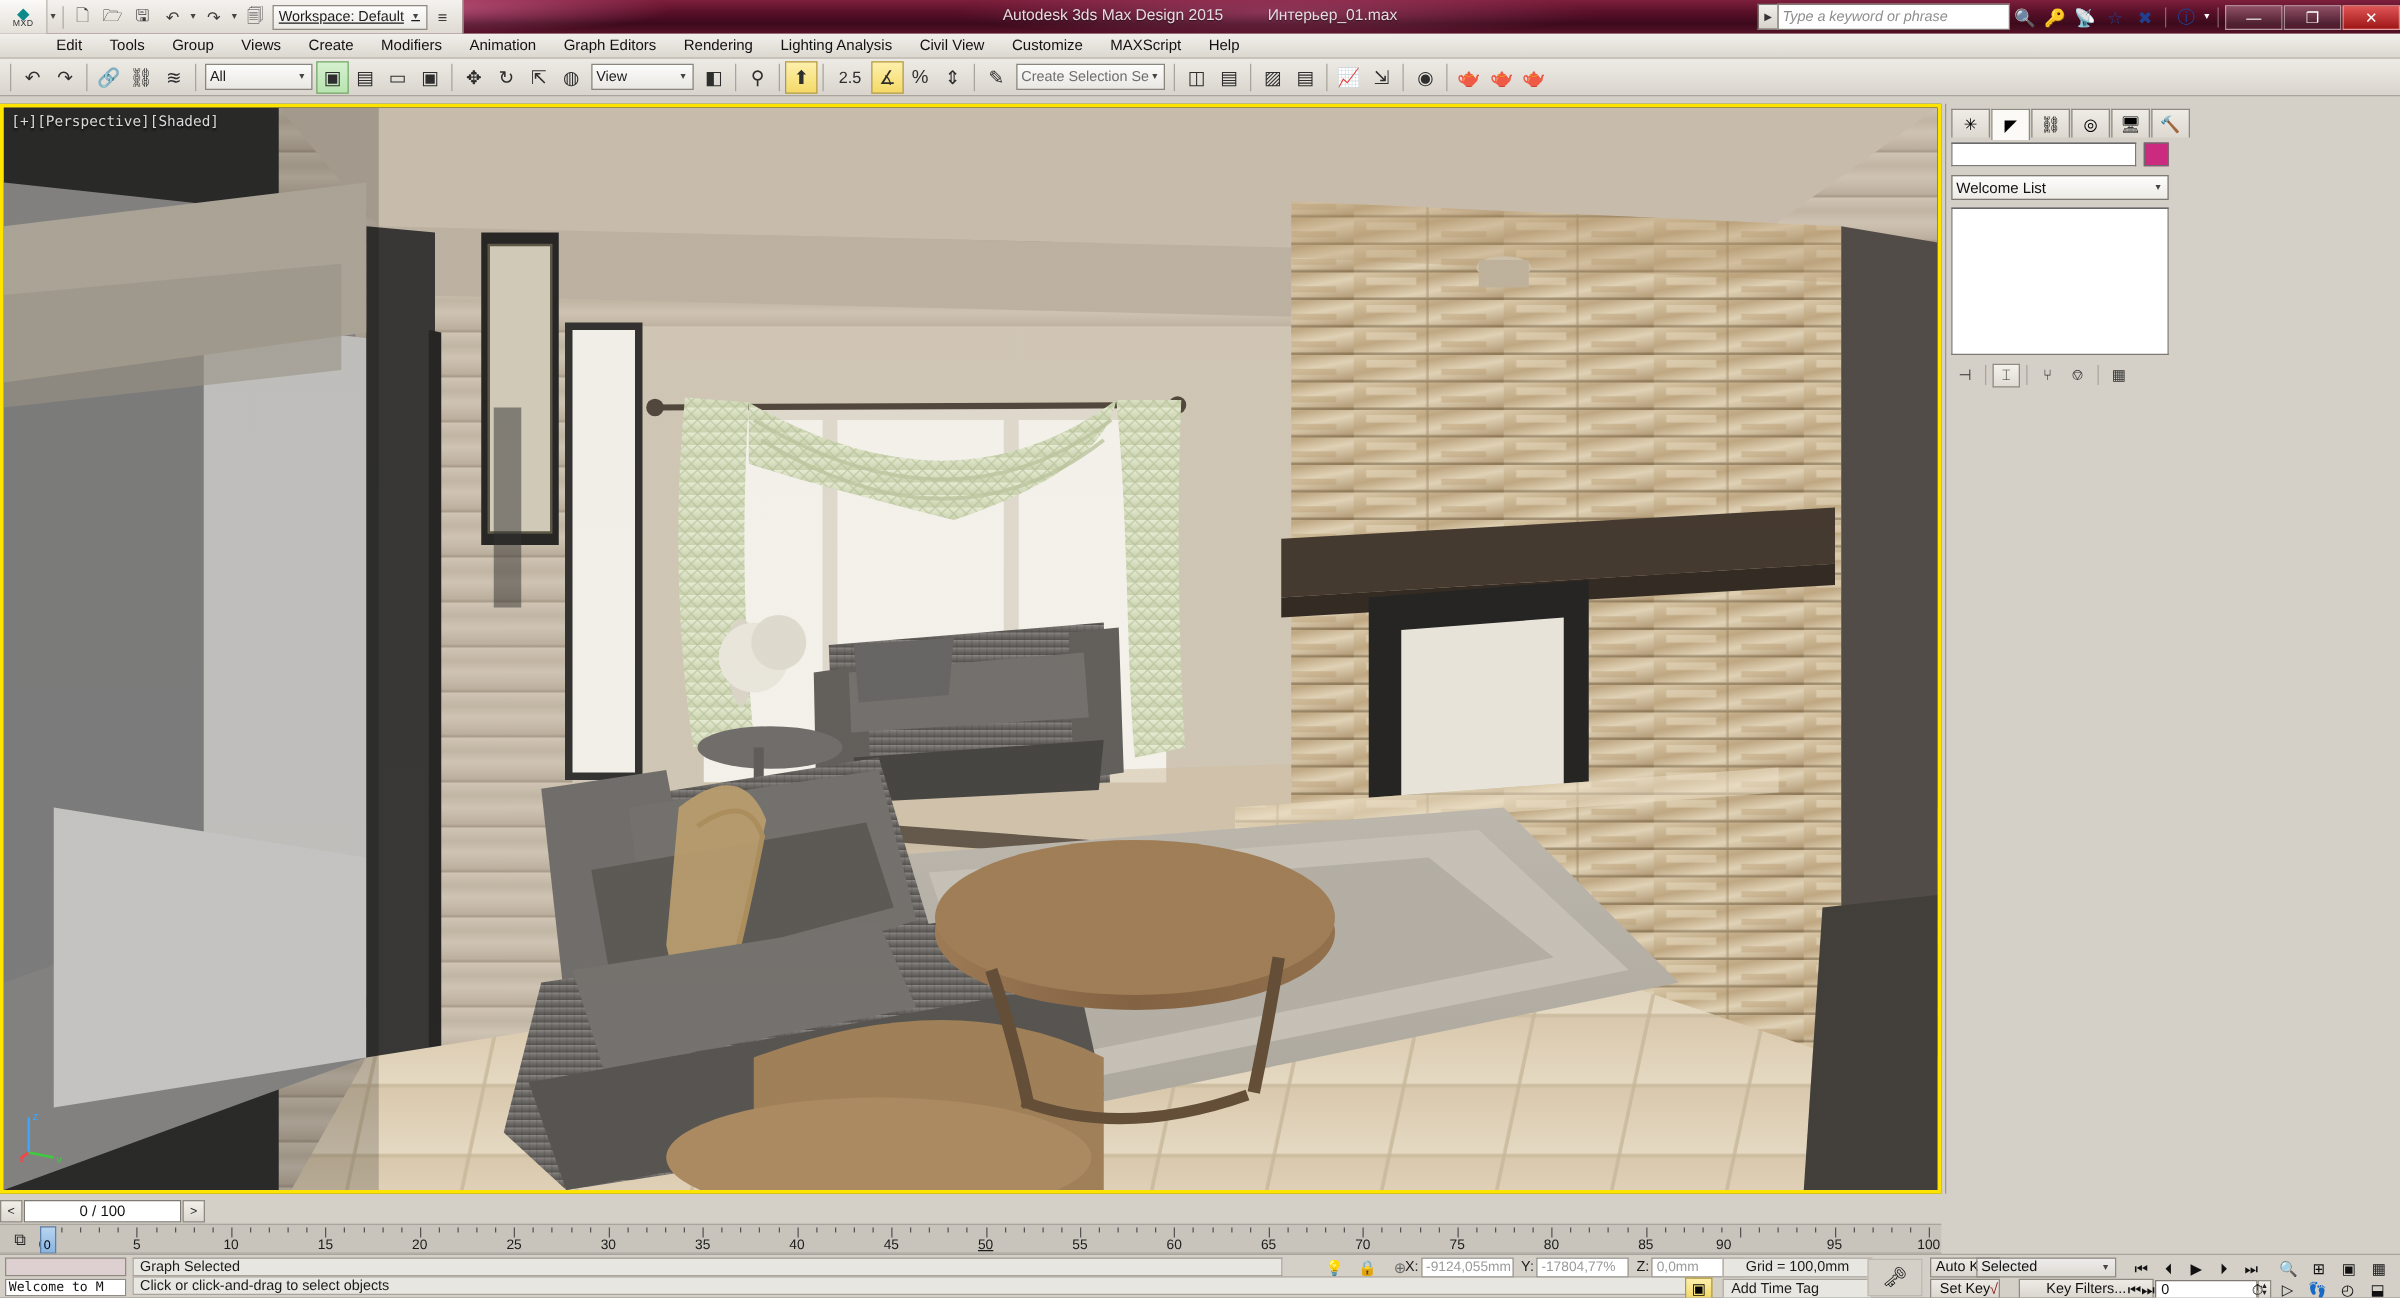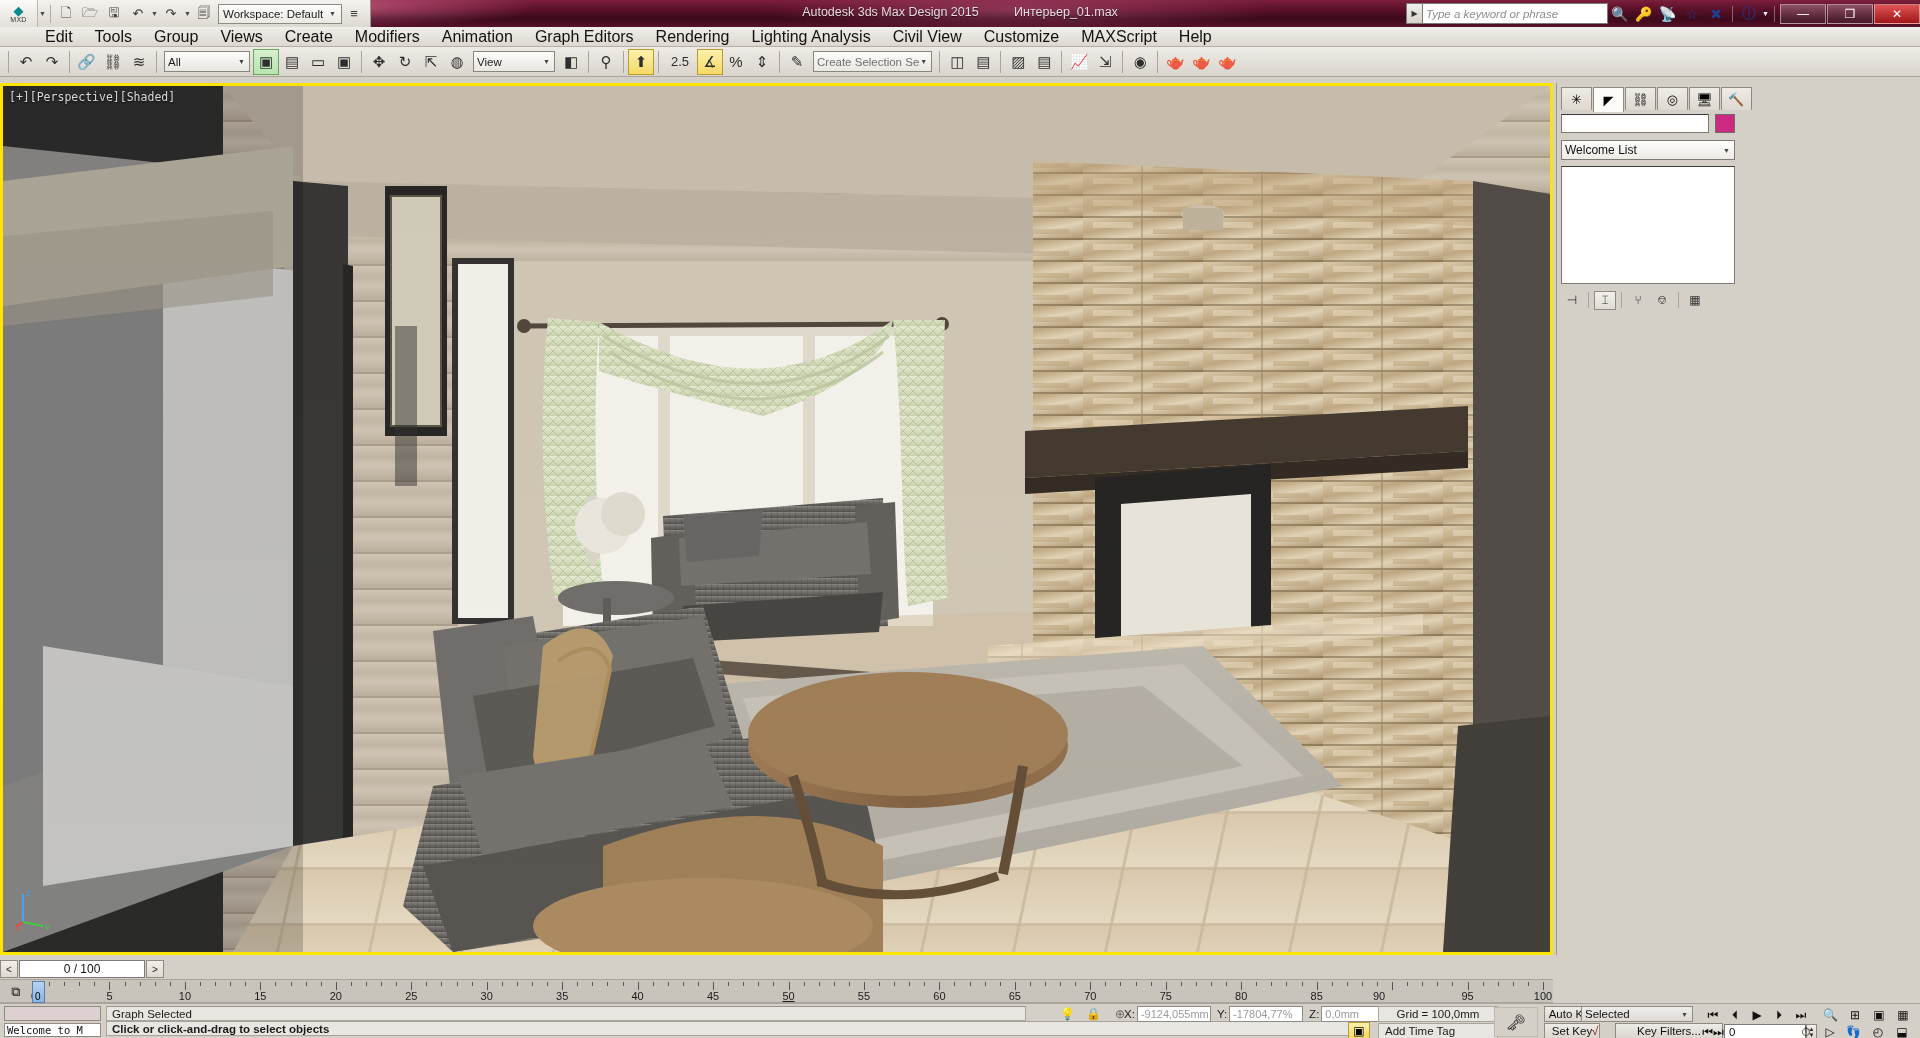--- a/index.html
+++ b/index.html
@@ -52,21 +52,21 @@
     display:flex; align-items:center; justify-content:center;
     font-size: 13px; color:#3a3a3a;
   }
   .qsep { width:1px; height:18px; background:#b0aba3; margin:0 3px; }
   .caret { font-size:7px; color:#444; width:9px; text-align:center; }
   .wsbox {
     height: 20px; min-width: 124px; padding: 0 4px;
     background: linear-gradient(180deg,#fdfdfd,#ebe9e4);
     border: 1px solid #8f8a82;
     display:flex; align-items:center; justify-content:space-between;
-    font-size: 11.5px; color:#1b1b1b; margin-left:2px;
+    font-size: 11.5px; color:#1b1b1b; margin-left:2px;text-decoration:underline;
   }
   .tb-title {
     position:absolute; left:0; right:0; top:5px; text-align:center;
     color:#e8dbe0; font-size:12.5px; z-index:4; pointer-events:none;
     text-shadow: 0 1px 1px rgba(0,0,0,.6);
   }
   .tb-title span { margin: 0 16px; }
   .tb-right {
     position:absolute; right:0; top:0; height:27px; display:flex; align-items:center; z-index:6;
   }
@@ -92,21 +92,21 @@
   }
   .wbtn.close { background: linear-gradient(180deg,#e05555,#9e1616); }
 
   
   .menubar {
     position:absolute; top:27px; left:0; width:1920px; height:20px;
     background: linear-gradient(180deg,#f1efeb,#dcd8d0);
     border-bottom:1px solid #b4afa7;
     display:flex; align-items:center; padding-left: 34px;
   }
-  .menuitem { padding: 0 11px; font-size:16px; color:#111; line-height:19px; }
+  .menuitem { padding: 0 11px; font-size:12px; color:#111; line-height:19px; }
 
   
   .toolbar {
     position:absolute; top:47px; left:0; width:1920px; height:30px;
     background: linear-gradient(180deg,#eeebe6,#d9d5cd);
     border-bottom:1px solid #a9a49c;
     display:flex; align-items:center; padding-left:4px;
   }
   .tbtn {
     width:26px; height:26px; margin:0 0px;
@@ -217,21 +217,21 @@
     padding-left:2px; line-height:13px; overflow:hidden; white-space:nowrap;
   }
   .sb-sel {
     position:absolute; left:106px; top:2px; width:920px; height:15px;
     background:#e8e6e1; border:1px solid #a9a49c; border-top-color:#9a958d;
     font-size:11.5px; color:#1b1b1b; padding-left:5px; line-height:14px;
   }
   .sb-prompt {
     position:absolute; left:106px; top:17px; width:1250px; height:15px;
     background:#e8e6e1; border:1px solid #a9a49c;
-    font-size:11.5px; color:#1b1b1b; padding-left:5px; line-height:14px;font-weight:bold;
+    font-size:11.5px; color:#1b1b1b; padding-left:5px; line-height:14px;
   }
   .sb-icon {
     position:absolute; width:20px; height:16px; display:flex;
     align-items:center; justify-content:center; font-size:12px; color:#6a6a6a;
   }
   .coordgrp { position:absolute; left:1120px; top:2px; display:flex; align-items:center; gap:2px; }
   .coordlbl { font-size:11.5px; color:#1b1b1b; margin-left:4px; }
   .coordfld {
     width:74px; height:16px; background:#fff; border:1px solid #8f8a82;
     font-size:11px; color:#9a9a9a; padding-left:3px; line-height:15px;

